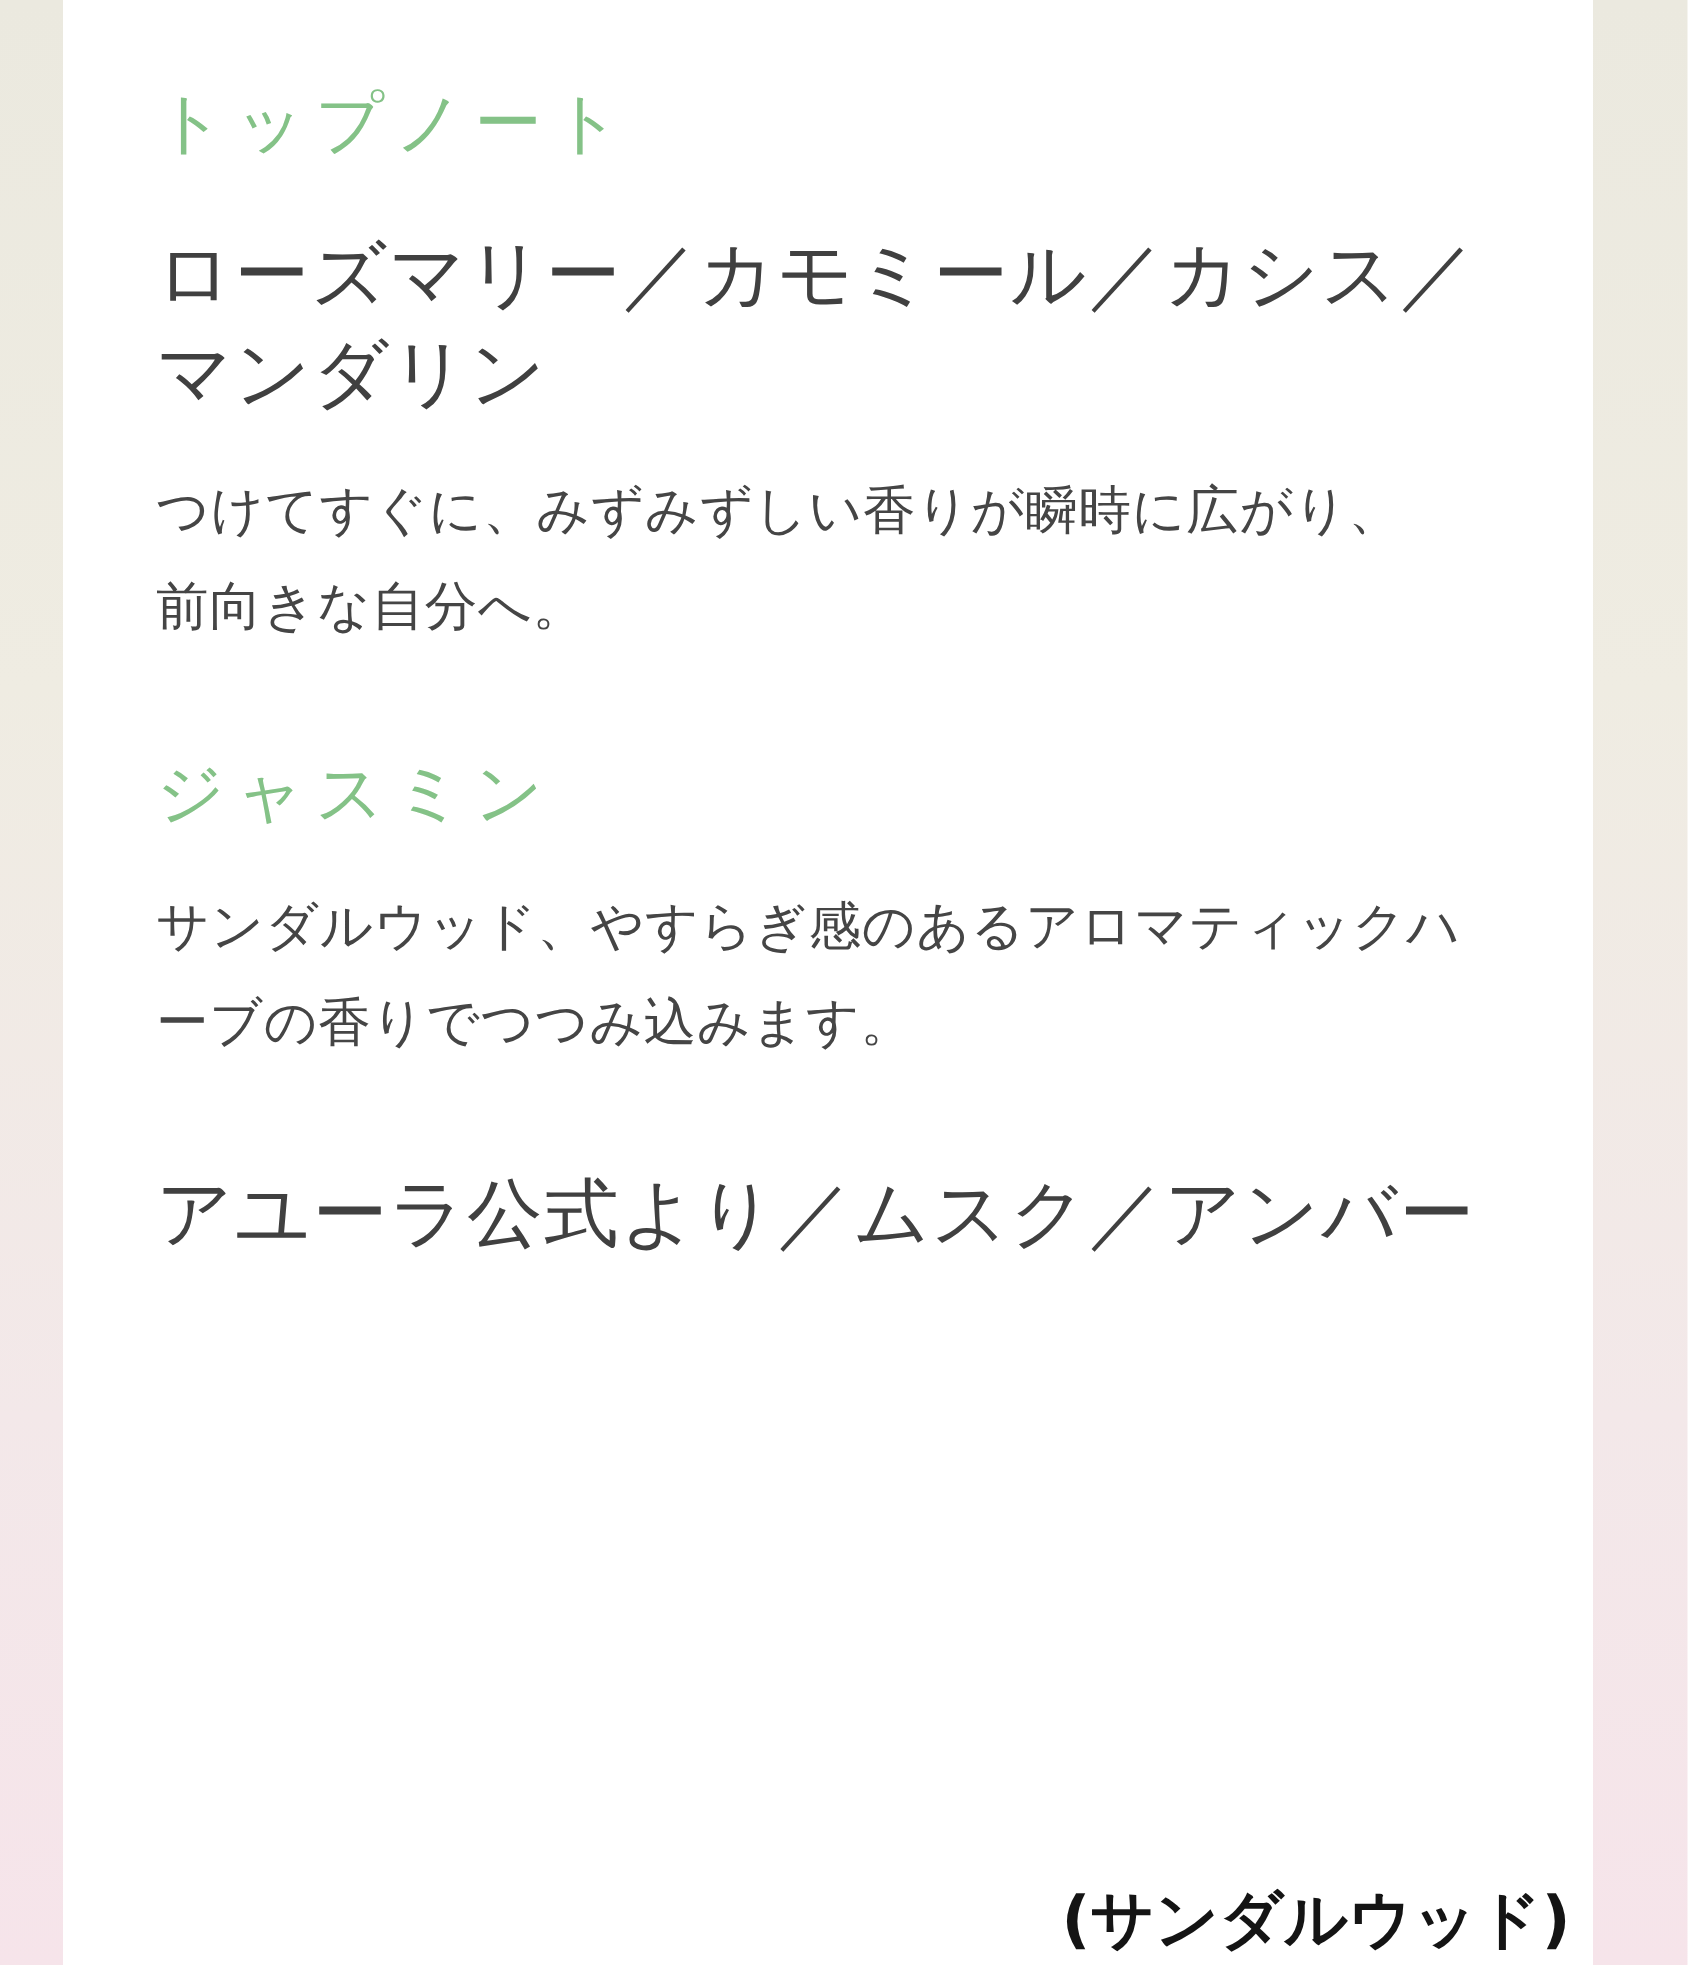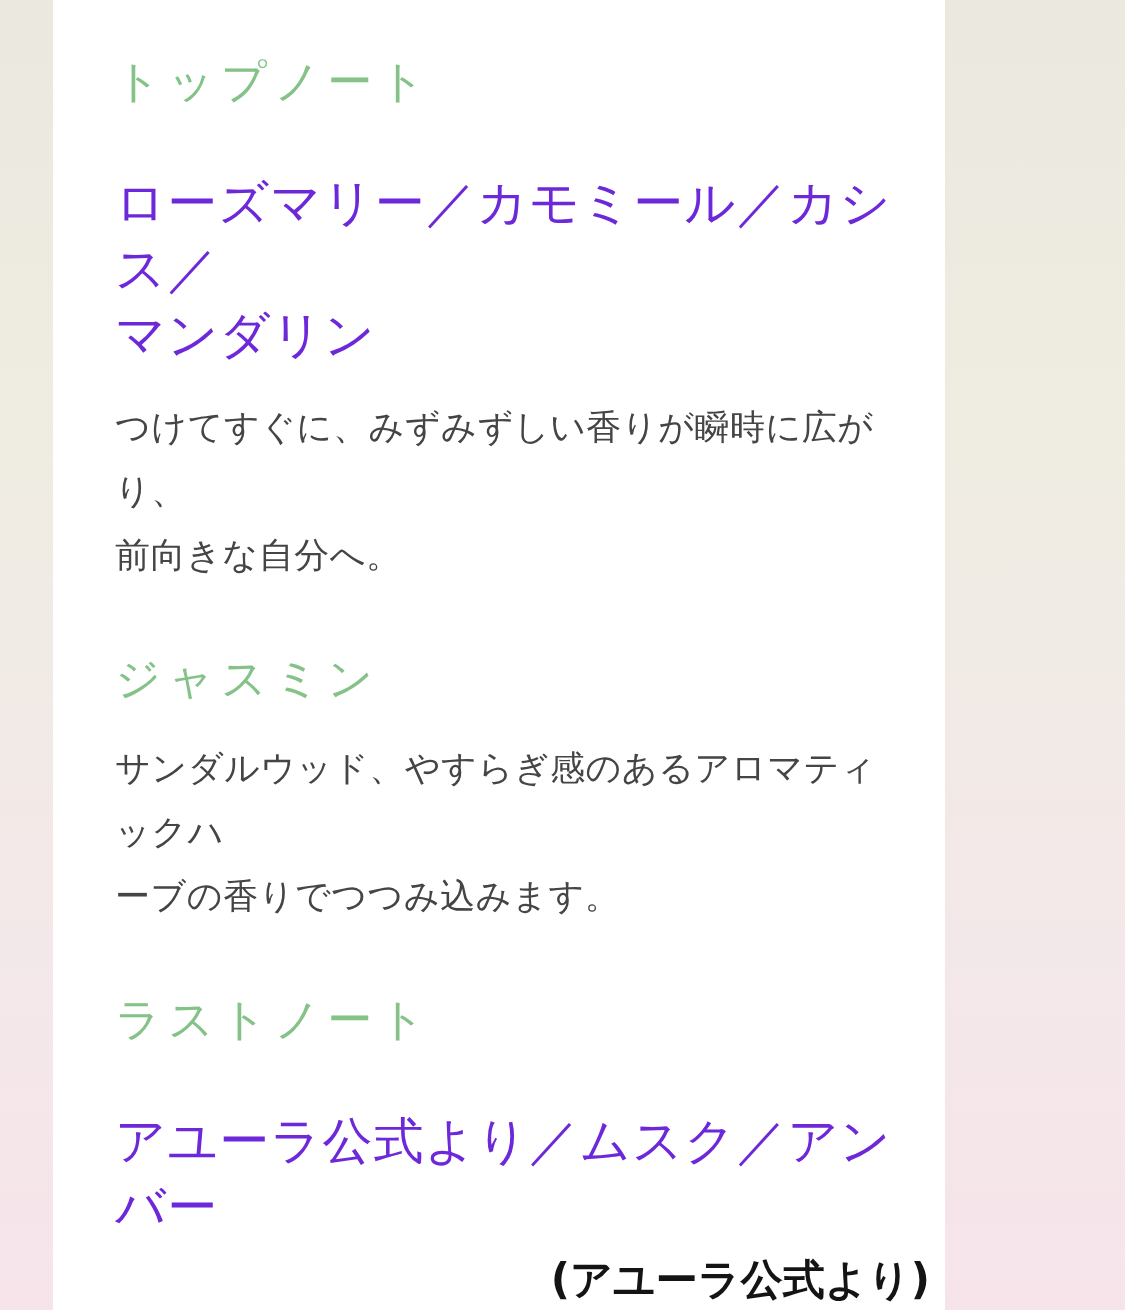--- a/index.html
+++ b/index.html
@@ -10,45 +10,45 @@
   }
   .page {
     position: relative;
     width: 1125px;
     height: 1310px;
     background: linear-gradient(180deg, #ebe9df 0%, #efece2 35%, #f3e8e9 72%, #f6e4ea 100%);
     overflow: hidden;
   }
   .card {
     position: absolute;
-    left: 53px;
+    left: 42px;
     top: 0;
-    width: 892px;
+    width: 1020px;
     height: 1310px;
     background: #ffffff;
     box-sizing: border-box;
     padding: 52px 44px 0 62px;
   }
   .note-section { margin: 0; }
   .note-section + .note-section { margin-top: 62px; }
   .note-heading {
     margin: 0;
     font-weight: 400;
     font-size: 45px;
     line-height: 60px;
     letter-spacing: 7px;
     color: #84c287;
     white-space: pre-line;
   }
   .note-ingredients {
-    margin-top: 58px;
+    margin-top: 38px;
     font-size: 50px;
     line-height: 66px;
     letter-spacing: 1px;
-    color: #6d28d9;
+    color: #404040;
     white-space: pre-line;
   }
   .note-description {
     margin: 27px 0 0 0;
     font-size: 35px;
     line-height: 64px;
     letter-spacing: 0.5px;
     color: #454545;
     white-space: pre-line;
   }
@@ -77,21 +77,20 @@
 前向きな自分へ。</p>
     </section>
 
     <section class="note-section">
       <h3 class="note-heading">ジャスミン</h3>
       <p class="note-description">サンダルウッド、やすらぎ感のあるアロマティックハ
 ーブの香りでつつみ込みます。</p>
     </section>
 
     <section class="note-section">
-      <h3 class="note-heading">ラストノート</h3>
       <div class="note-ingredients">アユーラ公式より／ムスク／アンバー</div>
 
     </section>
 
-    <div class="citation">(アユーラ公式より)</div>
+    <div class="citation">(サンダルウッド)</div>
 
   </div>
 </div>
 
 </body></html>

